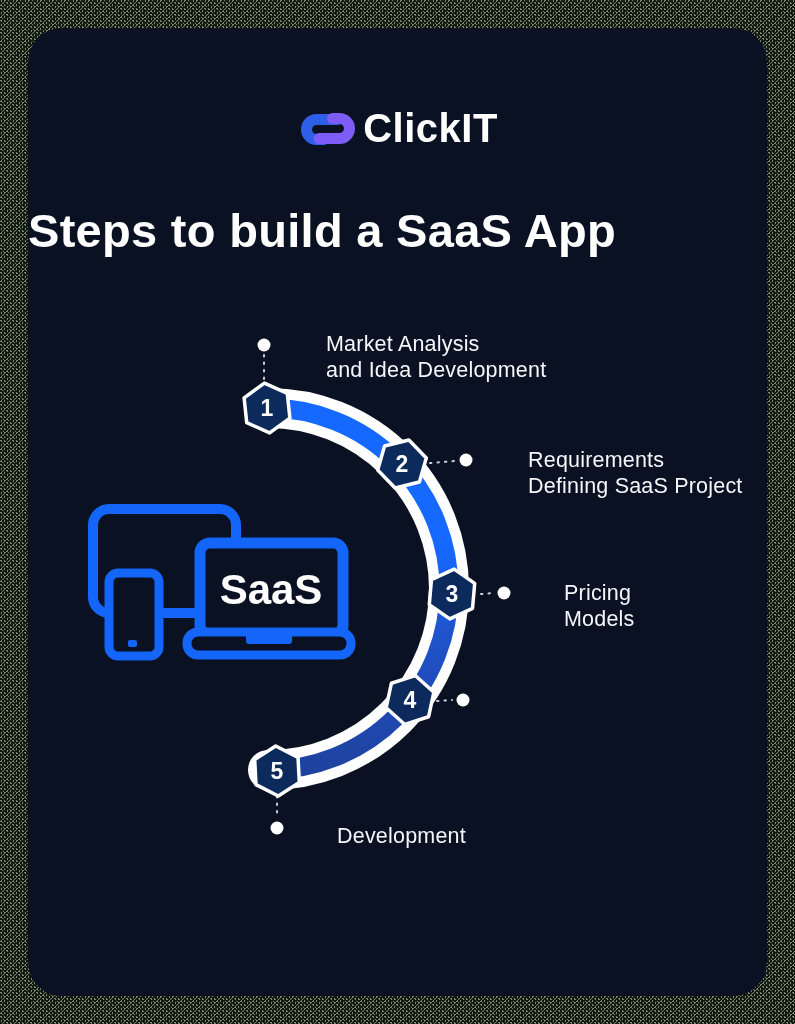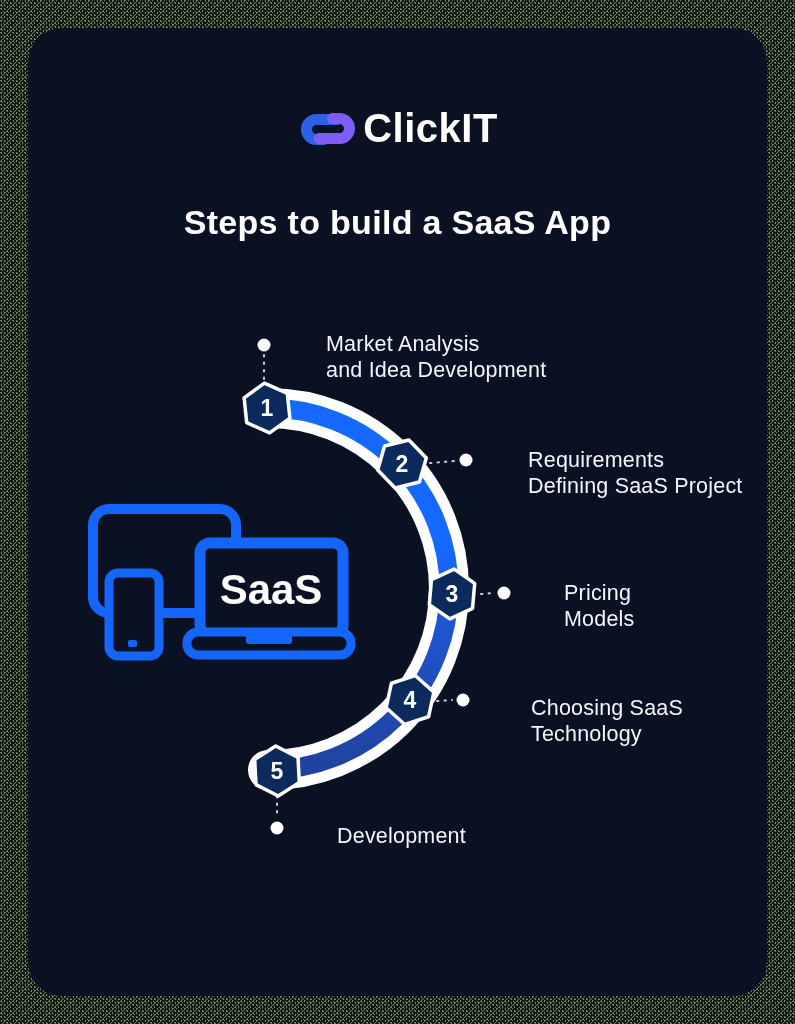--- a/index.html
+++ b/index.html
@@ -22,21 +22,21 @@
   }
   .logo-row{
     position:absolute;top:78px;left:0;width:739px;
     display:flex;align-items:center;justify-content:center;gap:4px;
   }
   .brand-name{
     color:#FFFFFF;font-size:40px;font-weight:800;letter-spacing:0.5px;
   }
   .page-title{
     position:absolute;top:175px;left:0;width:739px;
-    text-align:center;color:#FFFFFF;font-size:34px;font-weight:800;
+    text-align:left;color:#FFFFFF;font-size:47px;font-weight:800;
     letter-spacing:0.3px;
   }
   .diagram-svg{position:absolute;left:0;top:0;}
   .step-label{
     position:absolute;color:#F4F6FA;font-size:21.5px;line-height:26px;
     font-weight:500;letter-spacing:0.2px;white-space:nowrap;margin-left:45px;
   }
   .step-label span{display:block;}
   .footer-site{
     position:absolute;top:931px;left:0;width:739px;text-align:center;
@@ -130,20 +130,16 @@
     <span>and Idea Development</span>
   </div>
   <div class="step-label" style="left:483px;top:447px;">
     <span>Requirements</span>
     <span>Defining SaaS Project</span>
   </div>
   <div class="step-label" style="left:519px;top:580px;">
     <span>Pricing</span>
     <span>Models</span>
   </div>
-  <div class="step-label" style="left:486px;top:695px;">
-    <span>Choosing SaaS</span>
-    <span>Technology</span>
-  </div>
   <div class="step-label" style="left:292px;top:823px;">
     <span>Development</span>
   </div>
 </div>
 
 </body></html>

